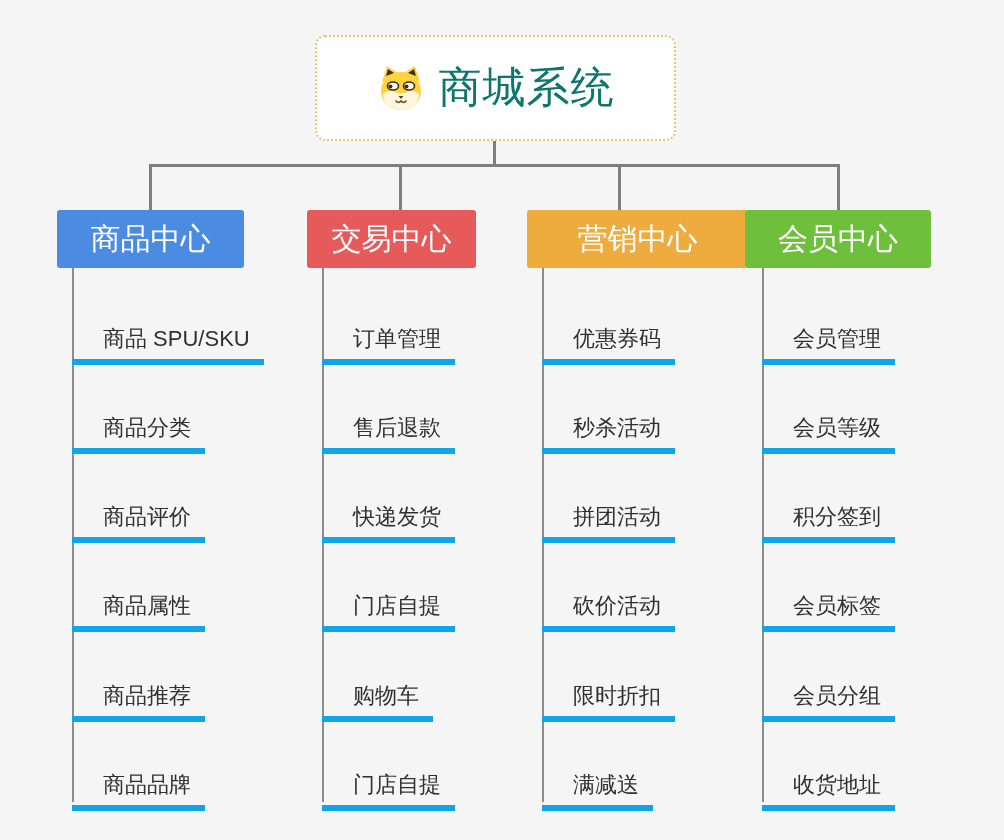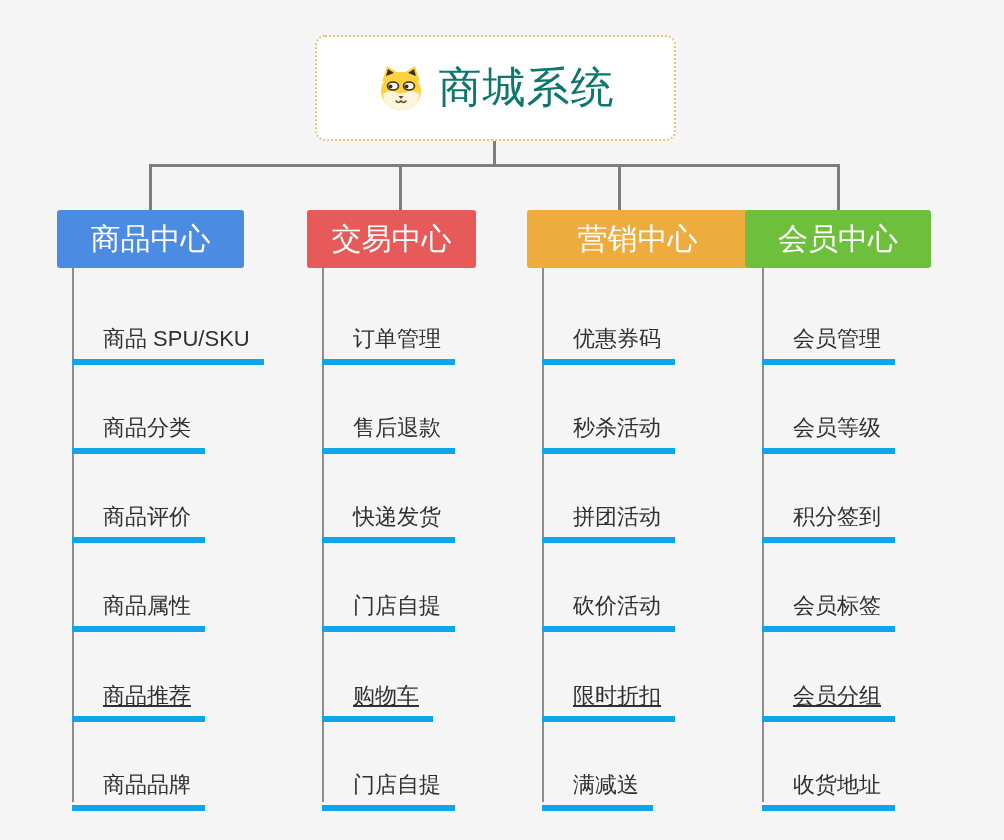--- a/index.html
+++ b/index.html
@@ -44,21 +44,21 @@
   .trunk{position:absolute;left:0;top:268px;width:2px;height:534px;background:#8d8d8d;}
   .leaf{
     position:absolute;left:0;height:40px;box-sizing:content-box;
     display:flex;align-items:flex-end;
     white-space:nowrap;
     padding:0 14px 5px 31px;
     border-bottom:6px solid #0ea5e9;
     font-size:22px;color:#303030;
   }
   .r0{top:314px;} .r1{top:403px;} .r2{top:492px;}
-  .r3{top:581px;} .r4{top:671px;text-decoration:underline;} .r5{top:760px;}
+  .r3{top:581px;} .r4{top:671px;} .r5{top:760px;}
 </style>
 </head>
 <body>
 
 <div class="canvas">
 
   <div class="conn root-stub"></div>
   <div class="conn h-line"></div>
   <div class="conn stub s1"></div>
   <div class="conn stub s2"></div>

